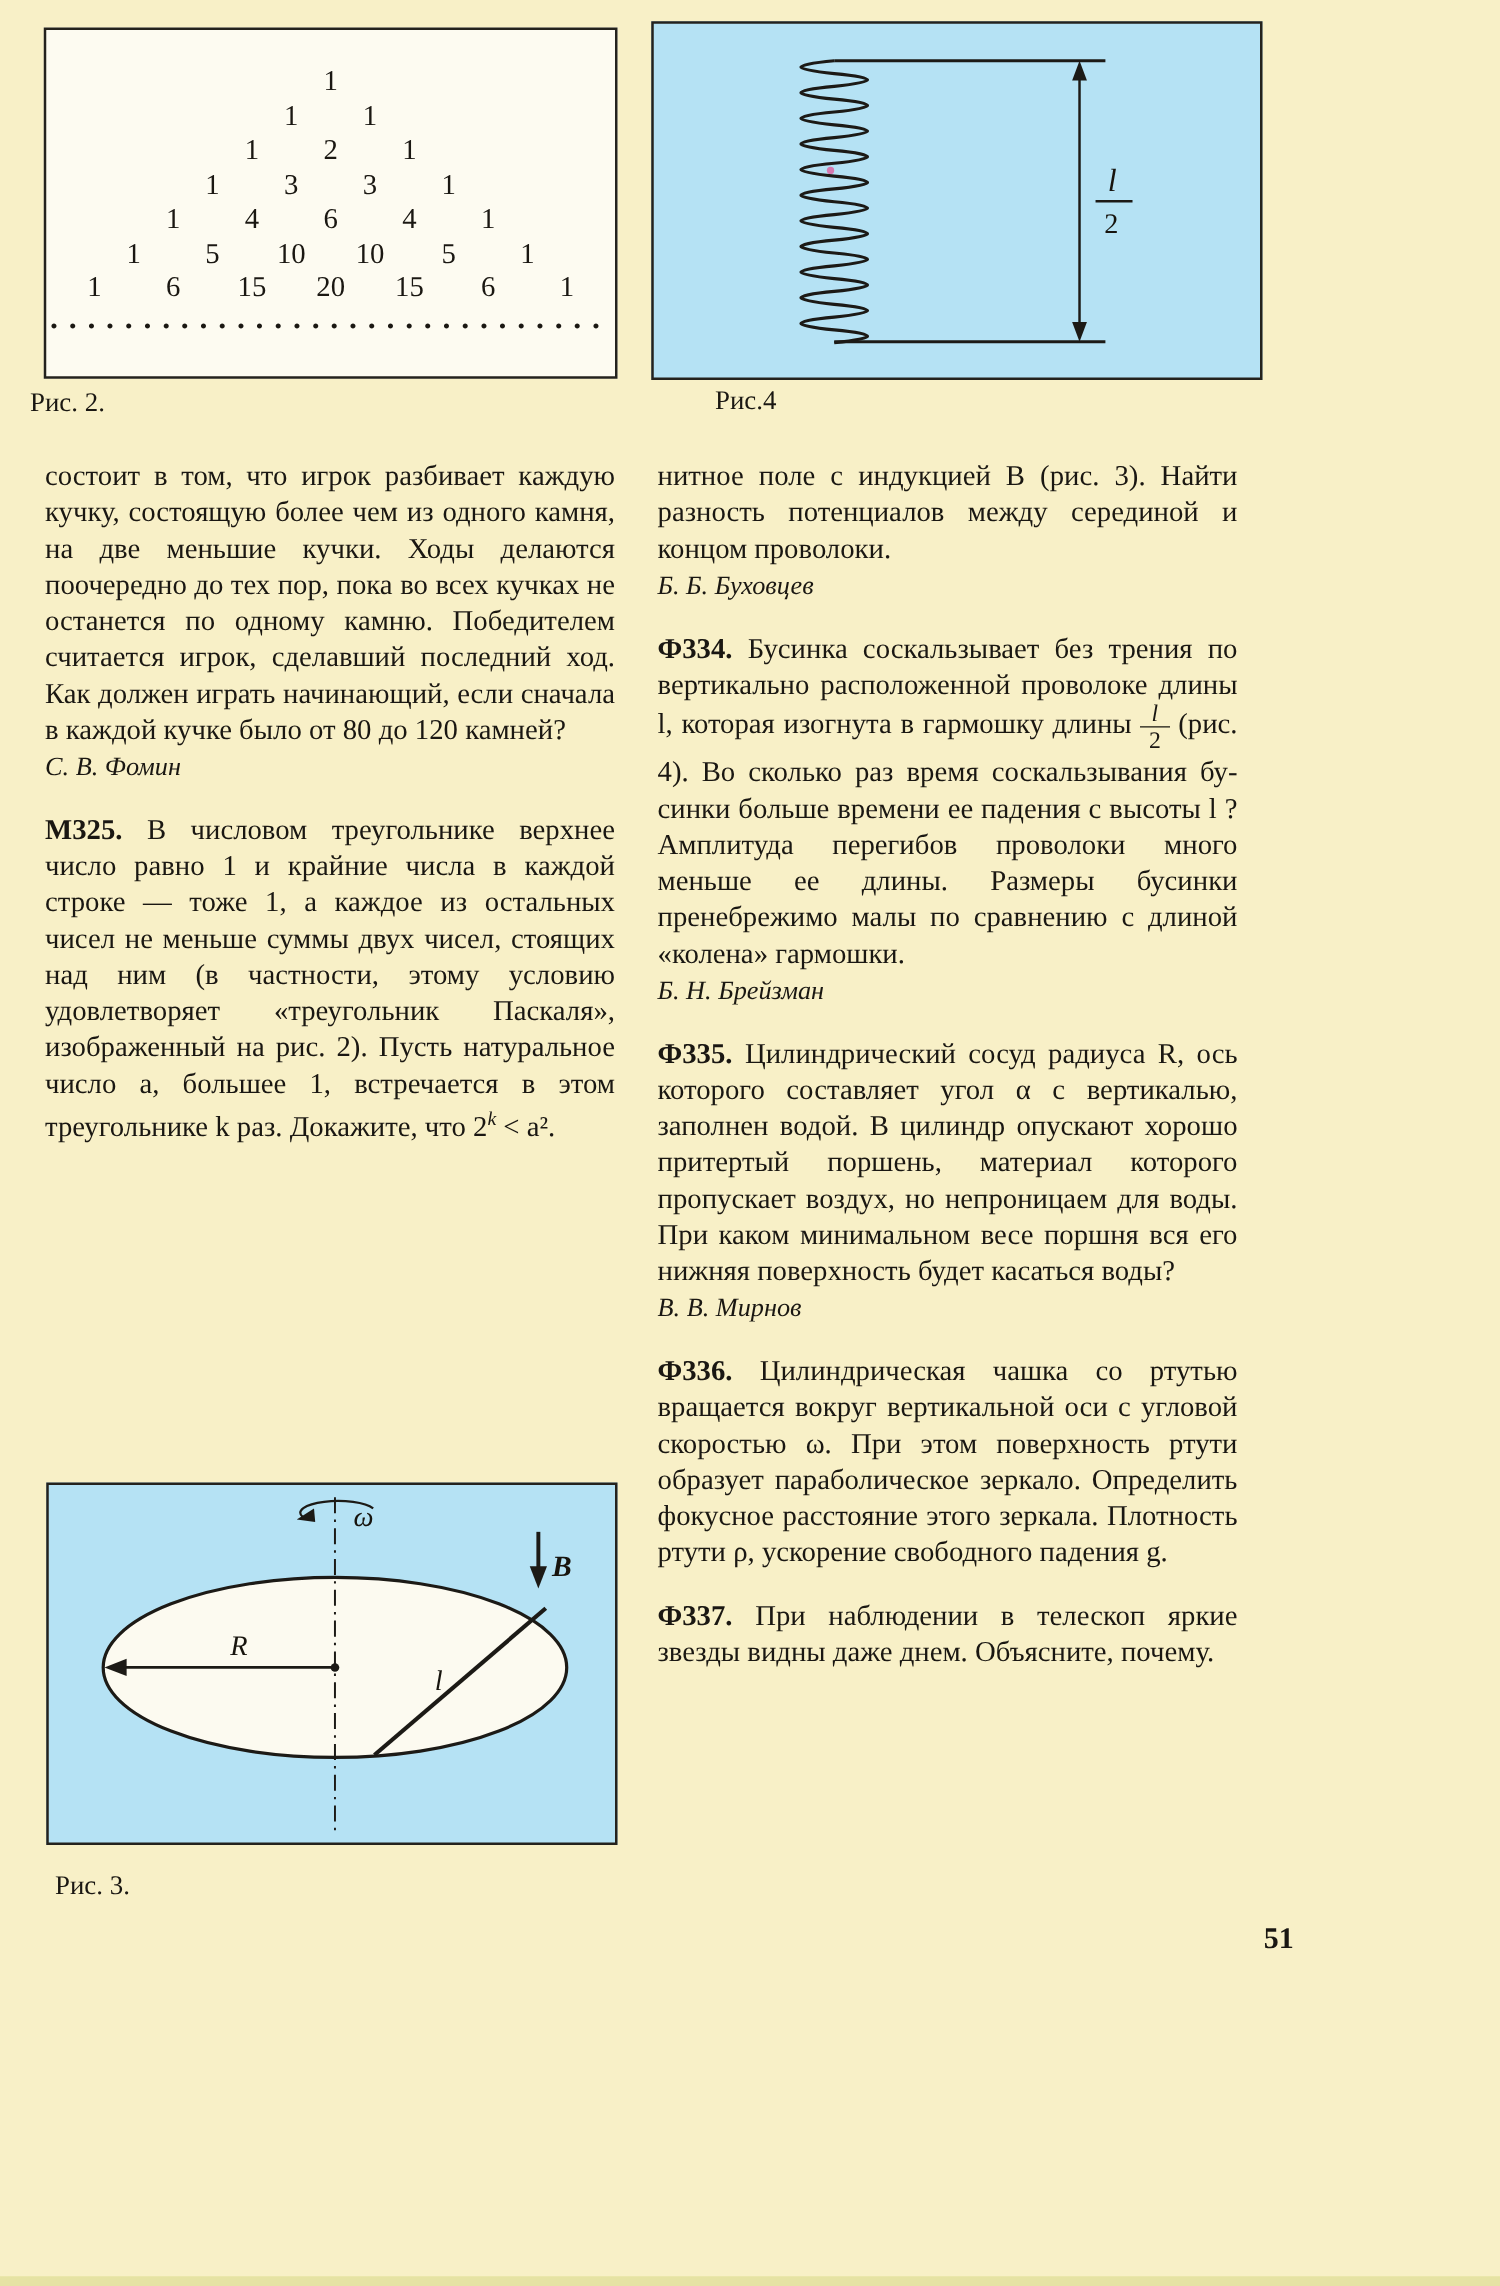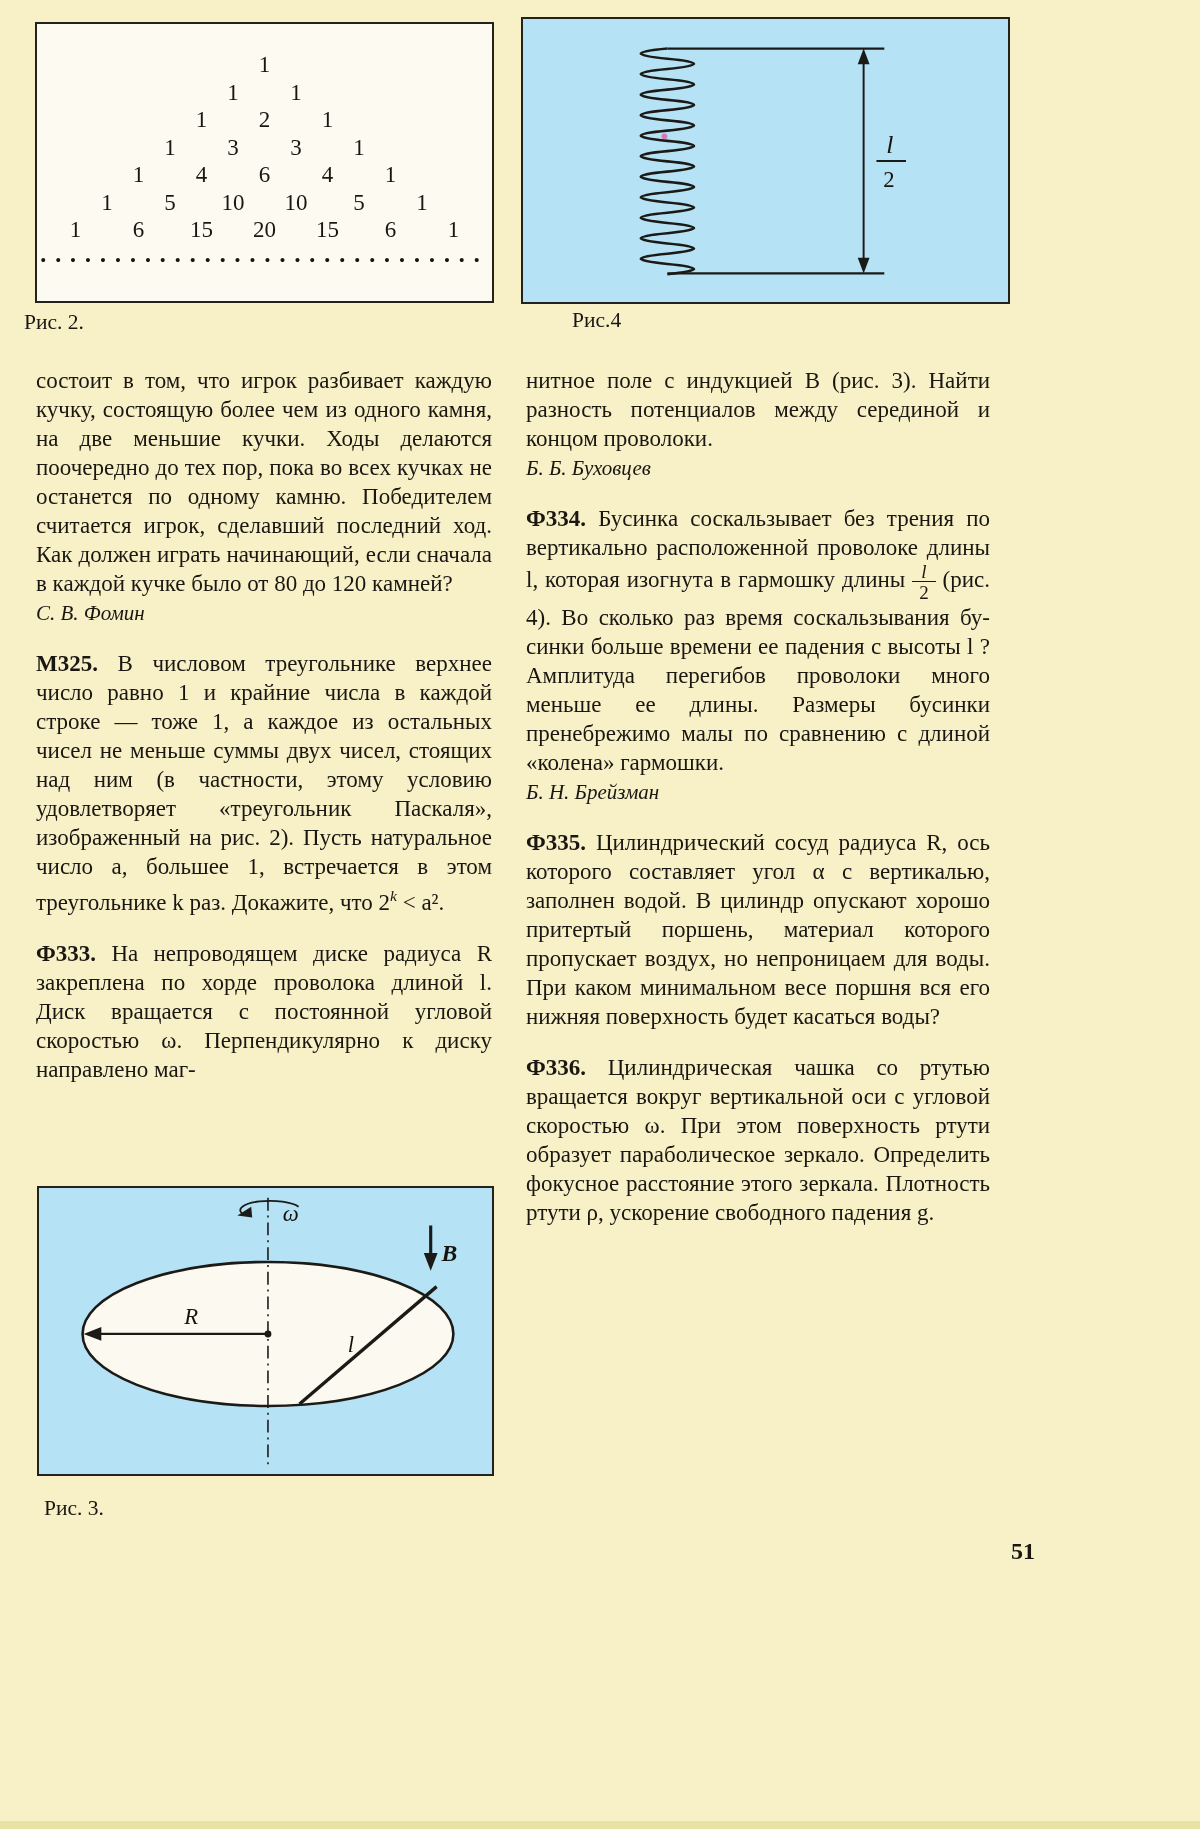--- a/index.html
+++ b/index.html
@@ -110,21 +110,20 @@
     </svg>
   </div>
   <div class="caption cap4">Рис.4</div>
 
   <div class="col left">
     <p class="body-text">состоит в том, что игрок разбивает каждую кучку, состоящую более чем из одного камня, на две меньшие куч­ки. Ходы делаются поочередно до тех пор, пока во всех кучках не ос­танется по одному камню. Победите­лем считается игрок, сделавший по­следний ход. Как должен играть начи­нающий, если сначала в каждой куч­ке было от 80 до 120 камней?</p>
     <p class="author">С. В. Фомин</p>
 
     <p class="body-text problem"><b class="plabel">М325.</b> <span>В числовом треугольнике верх­нее число равно 1 и крайние числа в каждой строке — тоже 1, а каждое из остальных чисел не меньше суммы двух чисел, стоящих над ним (в част­ности, этому условию удовлетворяет «треугольник Паскаля», изображен­ный на рис. 2). Пусть натуральное число a, большее 1, встречается в этом треугольнике k раз. Докажите, что 2</span><sup>k</sup><span> &lt; a².</span></p>
 
-    <p class="body-text problem"><b class="plabel">Ф333.</b> <span>На непроводящем диске радиу­са R закреплена по хорде проволока длиной l. Диск вращается с постоян­ной угловой скоростью ω. Перпен­дикулярно к диску направлено маг-</span></p>
   </div>
 
   <div class="figbox fig3">
     <svg viewBox="0 0 457 290">
       <ellipse cx="231" cy="148" rx="188" ry="73" fill="#fcfaf0" stroke="#1c1a16" stroke-width="2.6"></ellipse>
       <line x1="231" y1="10" x2="231" y2="284" stroke="#1c1a16" stroke-width="1.6" stroke-dasharray="13 5 2 5"></line>
       <path d="M262 19 A 29 9 0 1 0 205 26" fill="none" stroke="#1c1a16" stroke-width="1.8"></path>
       <polygon points="200,28 214,19 215,30" fill="#1c1a16"></polygon>
       <text class="it" x="246" y="33" font-size="23">ω</text>
       <line x1="396" y1="38" x2="396" y2="72" stroke="#1c1a16" stroke-width="3.2"></line>
@@ -141,20 +140,22 @@
   <div class="caption cap3">Рис. 3.</div>
 
   <div class="col right">
     <p class="body-text">нитное поле с индукцией B (рис. 3). Найти разность потенциалов между серединой и концом проволоки.</p>
     <p class="author">Б. Б. Буховцев</p>
 
     <p class="body-text problem"><b class="plabel">Ф334.</b> <span>Бусинка соскальзывает без тре­ния по вертикально расположенной проволоке длины l, которая изогнута в гармошку длины</span><span class="frac"><span class="num">l</span><span class="den">2</span></span><span>(рис. 4). Во сколько раз время соскальзывания бу­синки больше времени ее падения с высоты l ? Амплитуда перегибов про­волоки много меньше ее длины. Раз­меры бусинки пренебрежимо малы по сравнению с длиной «колена» гармош­ки.</span></p>
     <p class="author">Б. Н. Брейзман</p>
 
     <p class="body-text problem"><b class="plabel">Ф335.</b> <span>Цилиндрический сосуд радиу­са R, ось которого составляет угол α с вертикалью, заполнен водой. В ци­линдр опускают хорошо притертый поршень, материал которого пропус­кает воздух, но непроницаем для воды. При каком минимальном весе поршня вся его нижняя поверхность будет касаться воды?</span></p>
+    <p class="author">В. В. Мирнов</p>
 
     <p class="body-text problem"><b class="plabel">Ф336.</b> <span>Цилиндрическая чашка со рту­тью вращается вокруг вертикальной оси с угловой скоростью ω. При этом поверхность ртути образует парабо­лическое зеркало. Определить фокус­ное расстояние этого зеркала. Плот­ность ртути ρ, ускорение свободного падения g.</span></p>
 
+    <p class="body-text problem"><b class="plabel">Ф337.</b> <span>При наблюдении в телескоп яркие звезды видны даже днем. Объясните, почему.</span></p>
   </div>
 
   <div class="page-number">51</div>
   <div class="bottom-edge"></div>
 </div>
 
 </body></html>

